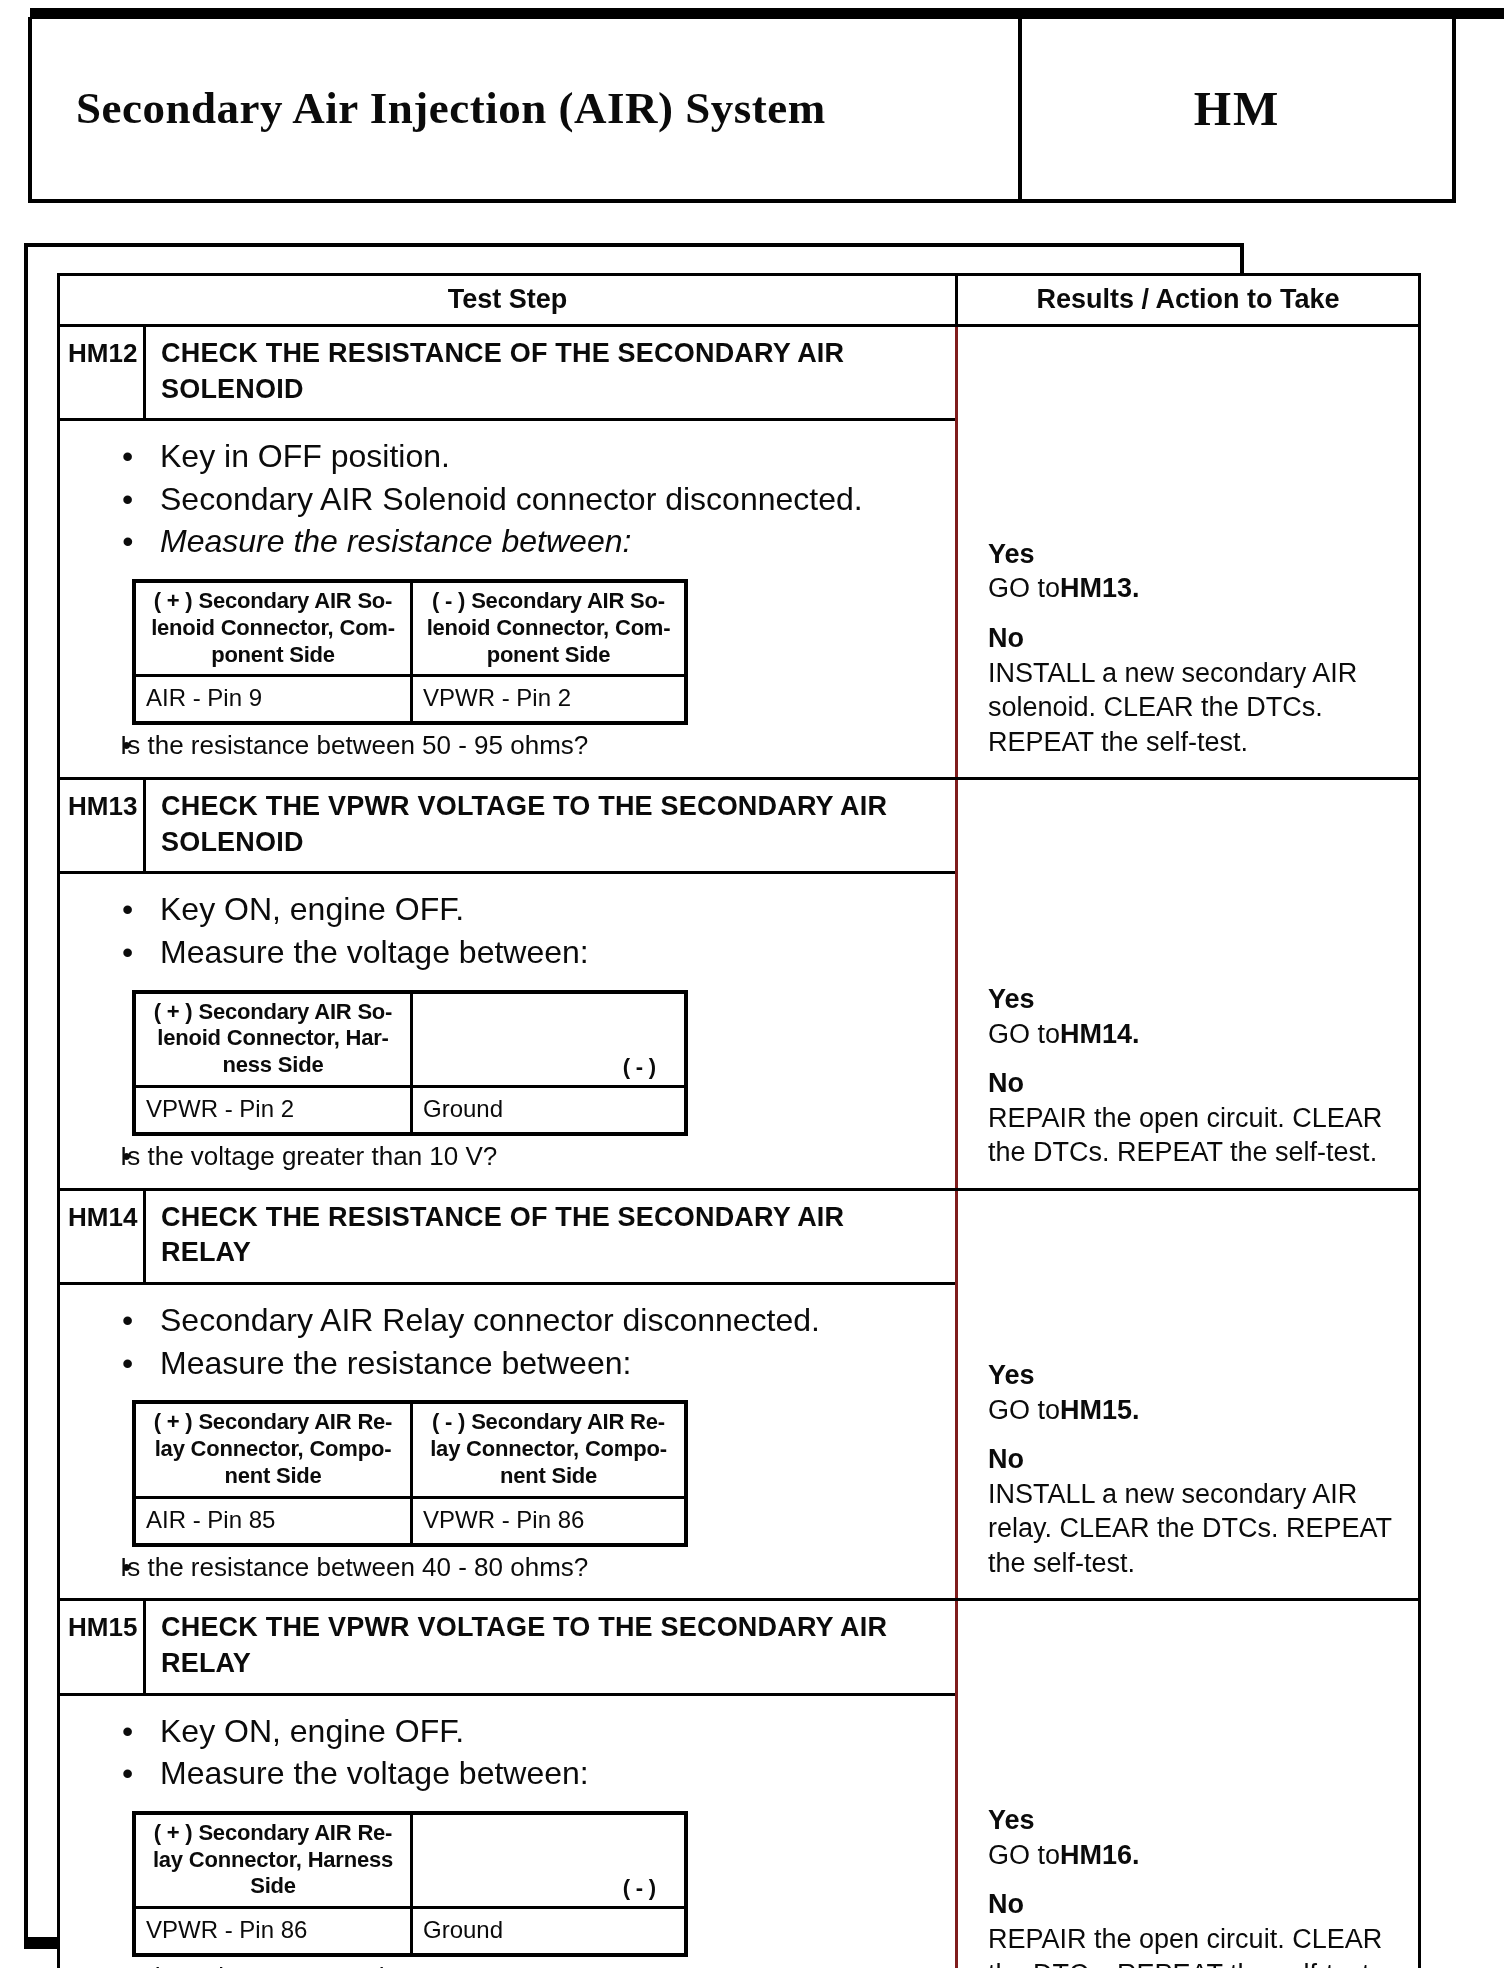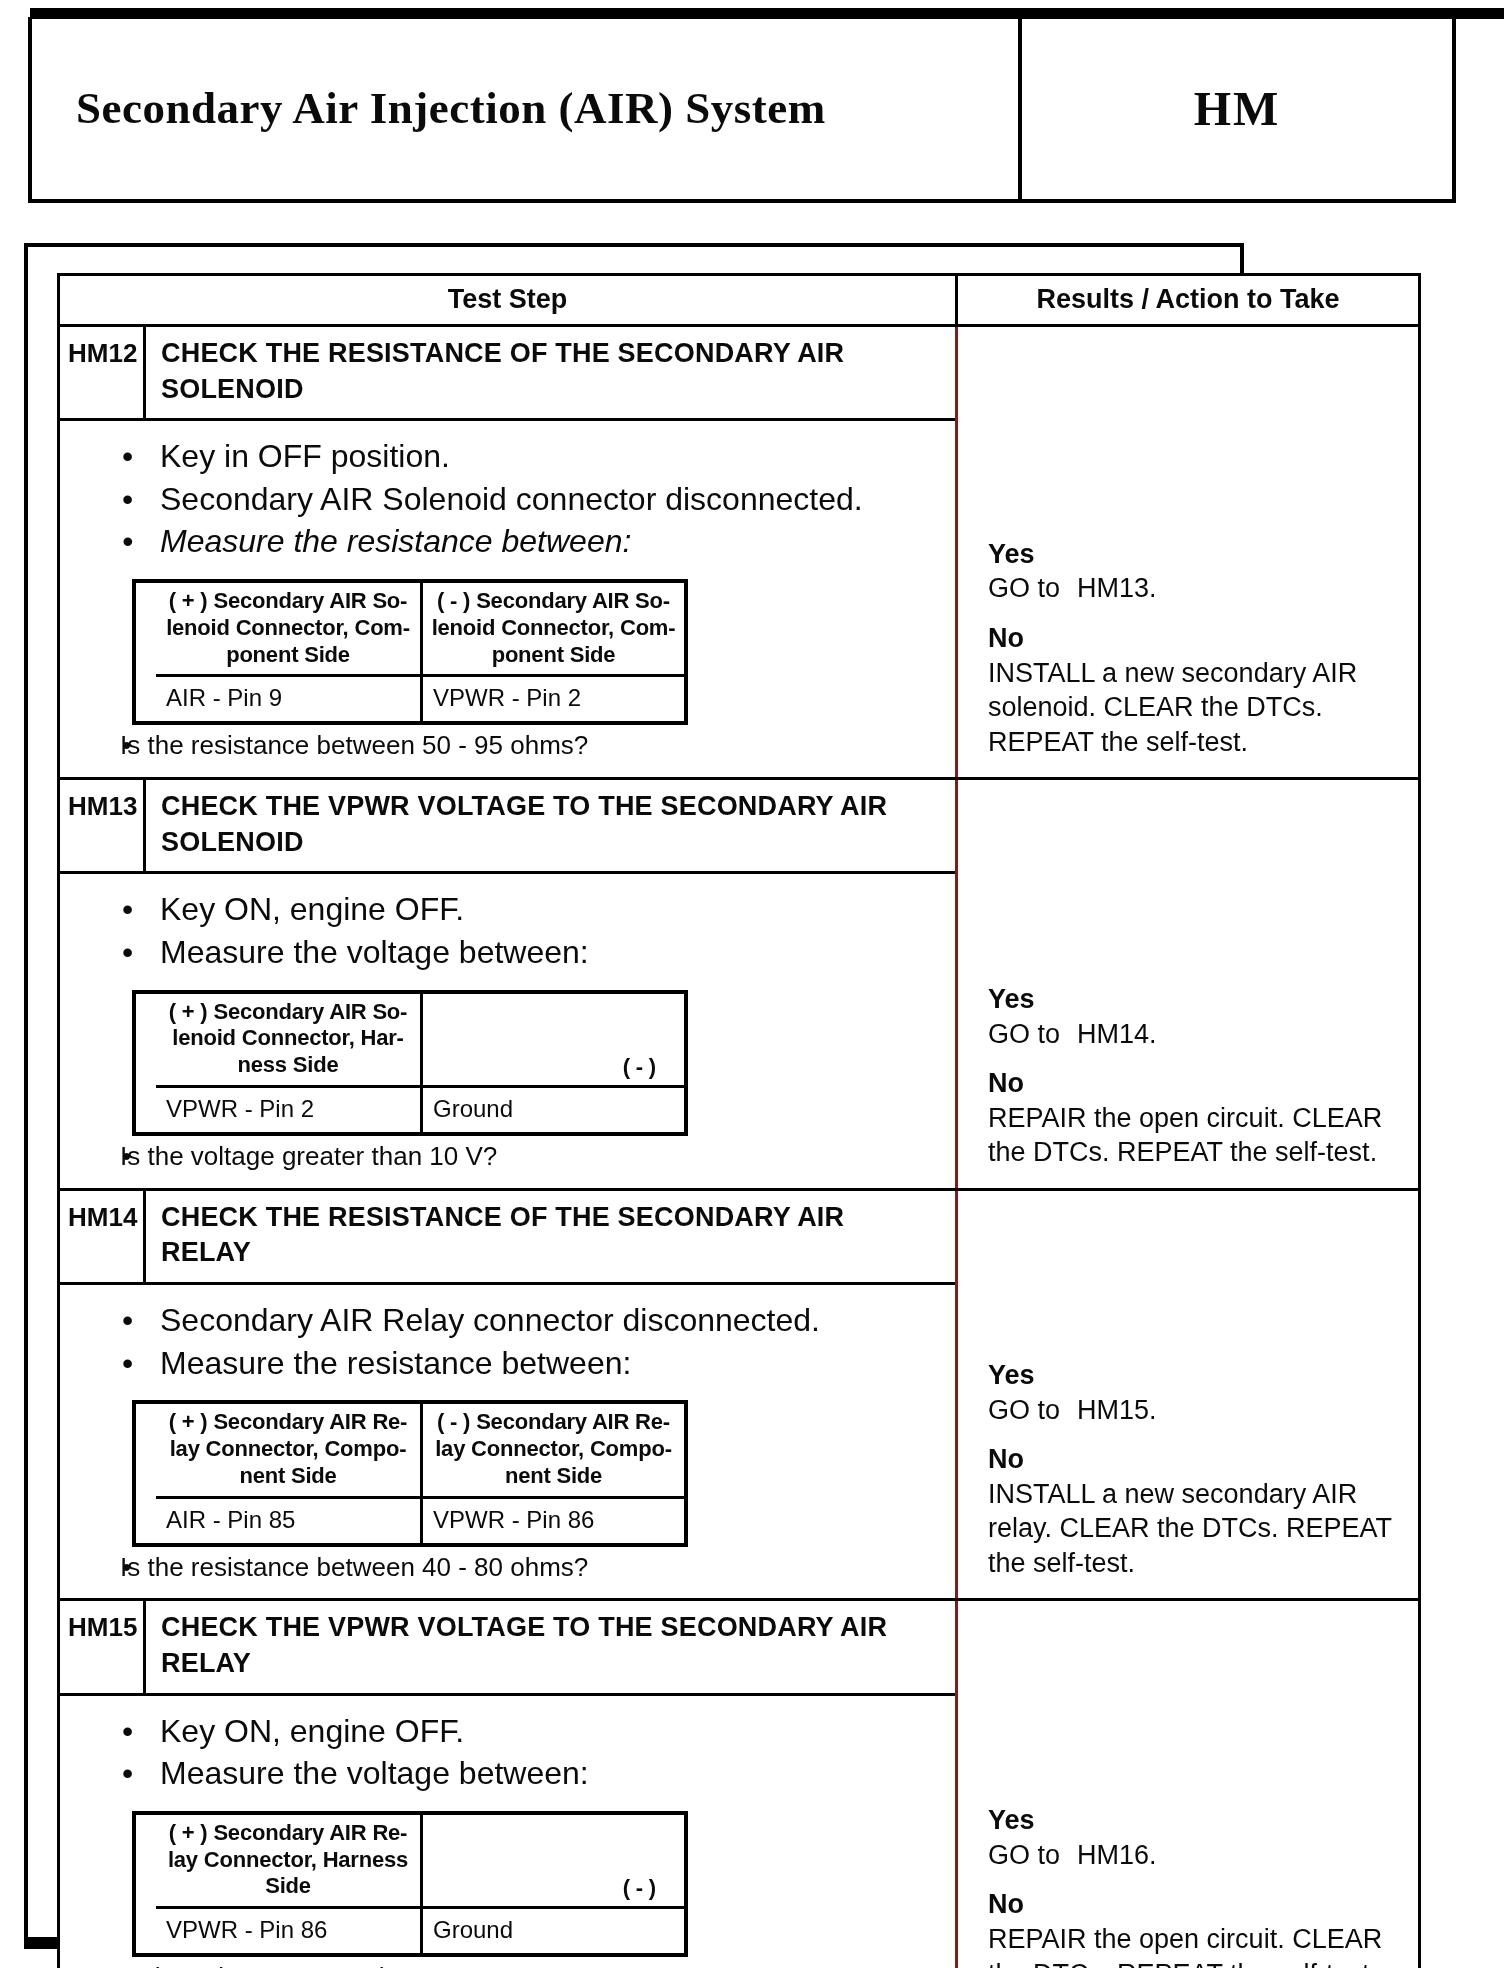--- a/index.html
+++ b/index.html
@@ -122,21 +122,20 @@
     content: "\2022";
     position: absolute; left: 62px;
   }
   li.em { font-style: italic; }
 
   
   .conn-table {
     width: 556px;
     margin: 16px 0 0 72px;
     border: 4px solid #000;
-    padding-left: 20px;
   }
   .conn-head { display: flex; border-bottom: 3px solid #000; }
   .conn-th {
     width: 50%;
     font-weight: bold; font-size: 22px;
     line-height: 1.22;
     text-align: center;
     padding: 5px 2px 6px 2px;
     white-space: pre-line;
     letter-spacing: -0.2px;
@@ -171,21 +170,21 @@
   .step-results {
     flex: 1;
     display: flex; flex-direction: column;
     justify-content: flex-end;
     padding: 10px 12px 18px 30px;
     font-size: 27px;
     line-height: 1.28;
   }
   .res-label { font-weight: bold; }
   .res-no { margin-top: 15px; }
-  .goto-target { font-weight: normal; margin-left: 17px; }
+  .goto-target { font-weight: bold; margin-left: 0; }
   .res-action { white-space: pre-line; }
 </style>
 </head>
 <body>
 
 <div class="page">
 
   <div class="top-rule"></div>
 
   <div class="header-box">

